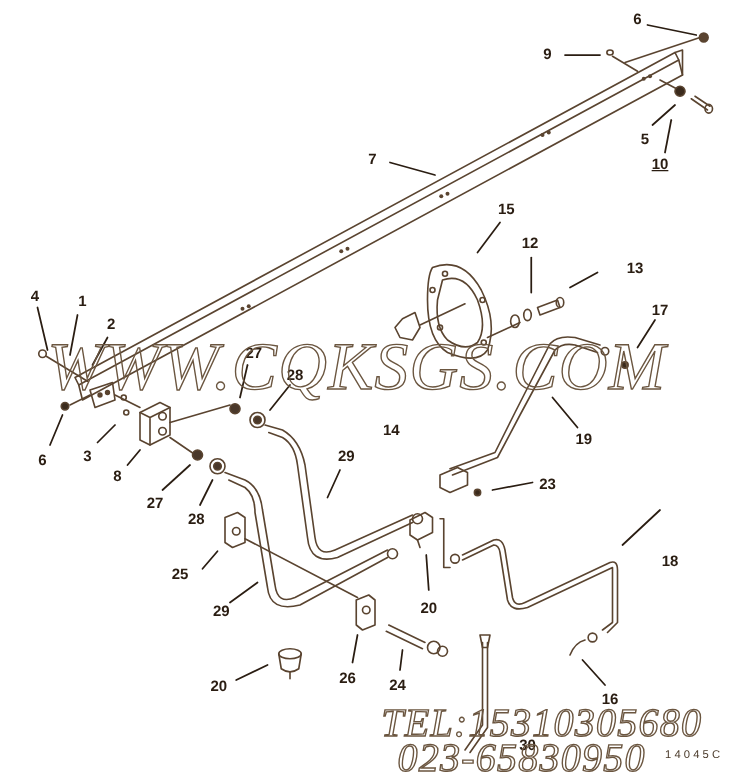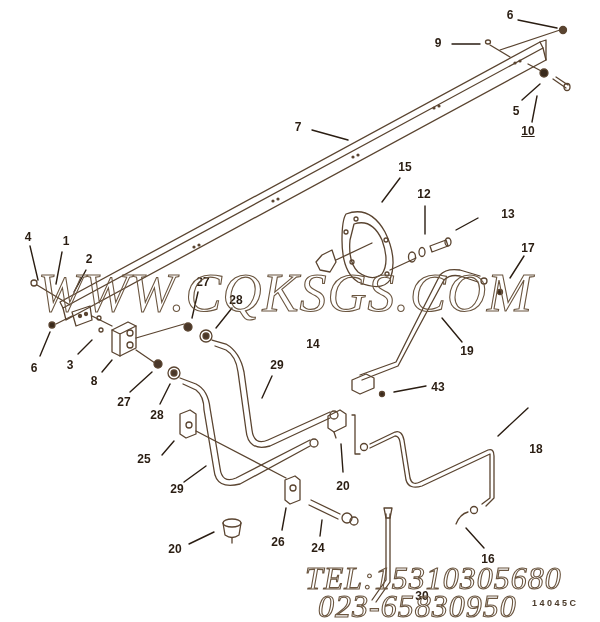--- a/index.html
+++ b/index.html
@@ -8,21 +8,21 @@
   #stage { position: absolute; left: 0; top: 0; width: 600px; height: 622px; }
   svg { position: absolute; left: 0; top: 0; }
   .lbl { position: absolute; font-size: 12px; font-weight: bold; color: #2a1d12;
          line-height: 12px; transform: translate(-50%, -50%); white-space: nowrap; }
   .wm { position: absolute; font-style: italic; color: transparent;
         -webkit-text-stroke: 1.1px #6b5640; white-space: nowrap; letter-spacing: 1px;
         font-family: Liberation Serif, serif; }
   .wm-url { left: 38px; top: 262px; font-size: 54px; }
   .wm-tel { left: 305px; top: 560px; font-size: 32px; }
   .wm-tel2 { left: 318px; top: 588px; font-size: 32px; }
-  .code { position: absolute; left: 532px; top: 598px; font-size: 9px; font-weight: bold; color: #4a3a2a; }
+  .code { position: absolute; left: 532px; top: 598px; font-size: 9px; font-weight: normal; color: #4a3a2a; }
 </style>
 </head>
 <body>
 
 <div id="stage">
 <svg width="600" height="622" viewBox="0 0 600 622" fill="none" stroke="#5a4430" stroke-width="1.3" stroke-linecap="round" stroke-linejoin="round">
 
   <g>
     <path d="M60,302 L540,42 L543,48 L63,308 Z"></path>
     <path d="M63,308 L66,320 L546,60 L543,48"></path>
@@ -200,21 +200,21 @@
       <div class="lbl" style="left: 424px; top: 194px;">12</div>
       <div class="lbl" style="left: 488px; top: 214px; margin-left: 20px;">13</div>
       <div class="lbl" style="left: 313px; top: 344px;">14</div>
       <div class="lbl" style="left: 405px; top: 167px;">15</div>
       <div class="lbl" style="left: 488px; top: 559px;">16</div>
       <div class="lbl" style="left: 528px; top: 248px;">17</div>
       <div class="lbl" style="left: 536px; top: 402px; margin-top: 47px;">18</div>
       <div class="lbl" style="left: 467px; top: 351px;">19</div>
       <div class="lbl" style="left: 175px; top: 549px;">20</div>
       <div class="lbl" style="left: 343px; top: 486px;">20</div>
-      <div class="lbl" style="left: 438px; top: 387px;">43</div>
+      <div class="lbl" style="left: 438px; top: 387px;">23</div>
       <div class="lbl" style="left: 318px; top: 548px;">24</div>
       <div class="lbl" style="left: 144px; top: 459px; text-align: center;">25</div>
       <div class="lbl" style="left: 278px; top: 542px;">26</div>
       <div class="lbl" style="left: 203px; top: 282px;">27</div>
       <div class="lbl" style="left: 124px; top: 402px;">27</div>
       <div class="lbl" style="left: 236px; top: 300px;">28</div>
       <div class="lbl" style="left: 157px; top: 415px;">28</div>
       <div class="lbl" style="left: 277px; top: 365px;">29</div>
       <div class="lbl" style="left: 177px; top: 489px;">29</div>
       <div class="lbl" style="left: 422px; top: 596px;">30</div>

